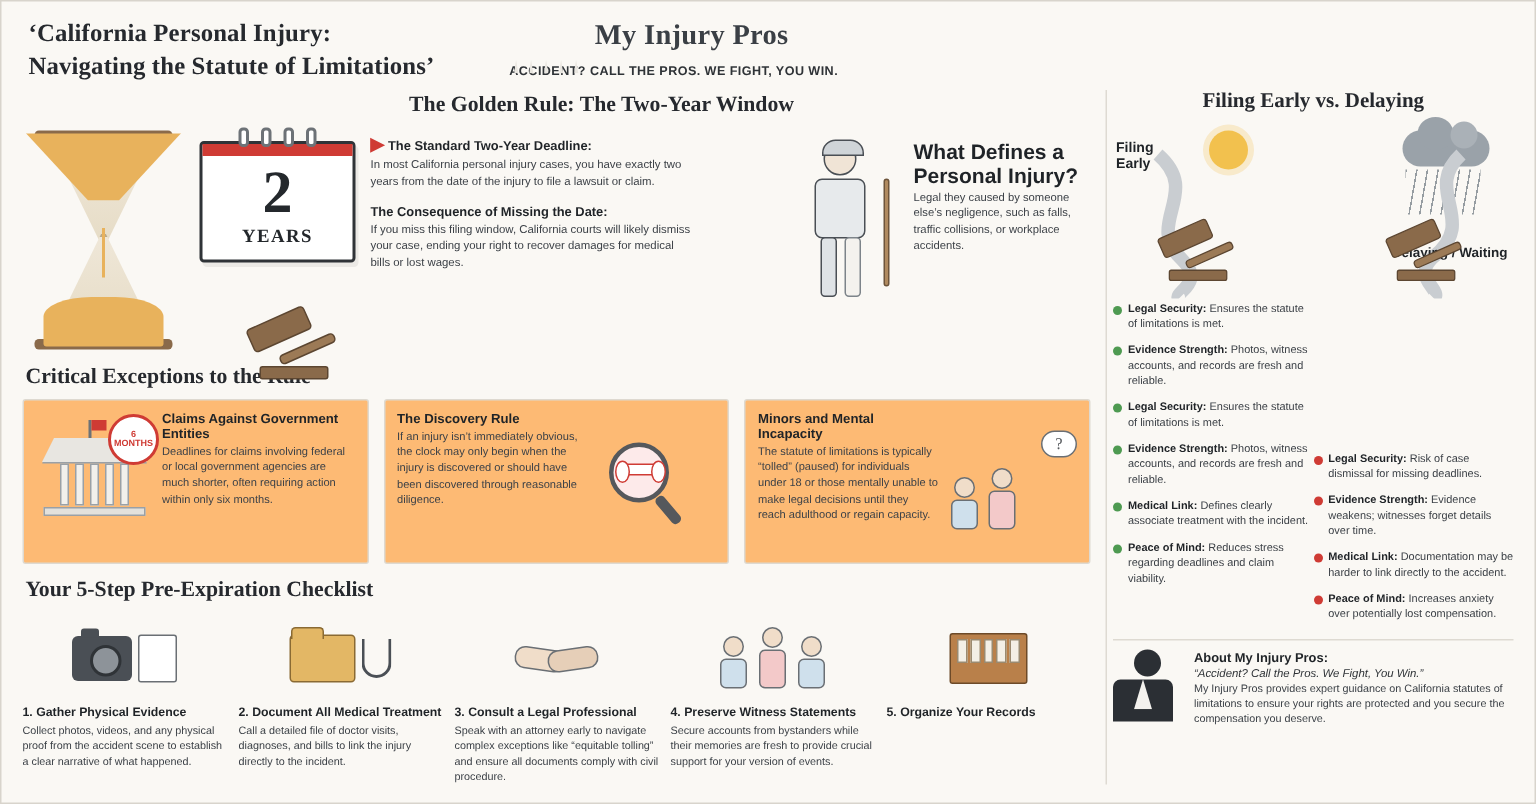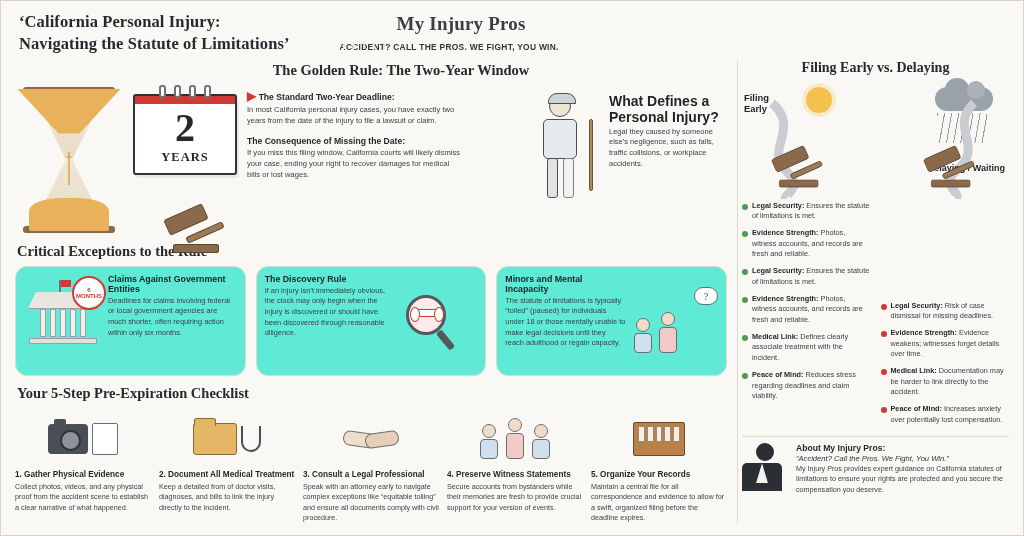--- a/index.html
+++ b/index.html
@@ -116,21 +116,21 @@
             border:1px solid #6d543a; border-radius:2px; }
 
   .define-box { width: 118px; flex: 0 0 118px; padding-top: 8px; }
   .db-h { font-size:14px; font-weight:bold; color:#1f2327; font-family:"Liberation Sans", sans-serif;}
   .db-p { font-size:7.5px; line-height:1.45; color:#3c4147; margin-top:2px;
           font-family:"Liberation Sans", sans-serif;}
 
   
   .exceptions { display:flex; gap:10px; margin-top:4px; }
   .exc-card {
-    flex:1 1 0; background:#5eead4; border:1px solid #ded9d0; border-radius:12px;
+    flex:1 1 0; background:#fdba74; border:1px solid #ded9d0; border-radius:2px;
     padding:7px 8px; min-height:110px; display:flex; gap:6px;
   }
   .exc-h { font-size:8.8px; font-weight:bold; color:#1f2327; font-family:"Liberation Sans", sans-serif;
            margin-bottom:2px; }
   .exc-p { font-size:7.4px; line-height:1.45; color:#3c4147; font-family:"Liberation Sans", sans-serif;}
   .exc-art { flex:0 0 78px; display:flex; align-items:center; justify-content:center; }
 
   
   .courthouse { width:74px; height:58px; position:relative; }
   .ch-roof { width:70px; height:0; border-left:8px solid transparent; border-right:8px solid transparent;
@@ -208,21 +208,21 @@
   .cloud:after{content:'';position:absolute;right:8px;top:-6px;width:18px;height:18px;background:#aab1b7;
            border-radius:50%;}
   .rain { position:absolute; right:22px; top:34px; width:50px; height:30px;
           background: repeating-linear-gradient(100deg, #7c858c 0 1px, transparent 1px 7px); opacity:.8;}
   .road-svg { position:absolute; left:0; top:20px; }
   .label-early { position:absolute; left:2px; top:13px; font-size:9.4px; font-weight:bold; color:#1f2327;
                  font-family:"Liberation Sans", sans-serif; line-height:1.2;}
   .label-delay { position:absolute; right:4px; top:84px; font-size:9px; font-weight:bold; color:#1f2327;
                  font-family:"Liberation Sans", sans-serif; }
   .gavel-sm { position:absolute; }
-  .rc-cols { display:flex; gap:10px; }
+  .rc-cols { display:flex; }
   .rc-col { flex:1 1 0; }
   .rc-item { display:flex; gap:4px; margin-bottom:7px; }
   .dot { flex:0 0 6px; width:6px;height:6px;border-radius:50%; margin-top:3px;}
   .dot.green{background:#4e9a51;} .dot.red{background:#cf3b34;}
   .rc-txt { font-size:7.3px; line-height:1.42; color:#3c4147; font-family:"Liberation Sans", sans-serif;}
   .rc-txt b { color:#1f2327; }
 
   .about { display:flex; gap:8px; margin-top:4px; padding-top:6px; border-top:1px solid #dedad2;}
   .about-art { flex:0 0 46px; }
   .suit-head{width:18px;height:18px;border-radius:50%;background:#2b2f34;margin:0 auto;}
@@ -395,21 +395,21 @@
           <div class="chk-h">1. Gather Physical Evidence</div>
           <div class="chk-p">Collect photos, videos, and any physical proof from the accident scene to establish a clear narrative of what happened.</div>
         </div>
 
         <div class="chk">
           <div class="chk-art">
             <div class="folder"></div>
               <div class="stetho"></div>
           </div>
           <div class="chk-h">2. Document All Medical Treatment</div>
-          <div class="chk-p">Keep a detailed from of doctor visits, diagnoses, and bills to link the injury directly to the incident.</div>
+          <div class="chk-p">Call a detailed file of doctor visits, diagnoses, and bills to link the injury directly to the incident.</div>
         </div>
 
         <div class="chk">
           <div class="chk-art">
               <div class="hands"></div>
             </div>
           <div class="chk-h">3. Consult a Legal Professional</div>
           <div class="chk-p">Speak with an attorney early to navigate complex exceptions like “equitable tolling” and ensure all documents comply with civil procedure.</div>
         </div>
 
@@ -438,21 +438,20 @@
           <div class="chk-art">
             <div class="filebox">
                 <i></i>
                 <i></i>
                 <i></i>
                 <i></i>
                 <i></i>
               </div>
           </div>
           <div class="chk-h">5. Organize Your Records</div>
-          <div class="chk-p">Maintain a central file for all correspondence and evidence to allow for a swift, organized filing before the deadline expires.</div>
         </div>
       </div>
     </div>
 
     <div class="right-col">
       <div class="rc-title">Filing Early vs. Delaying</div>
 
       <div class="rc-scene">
         <div class="sun"></div>
         <div class="cloud"></div>

